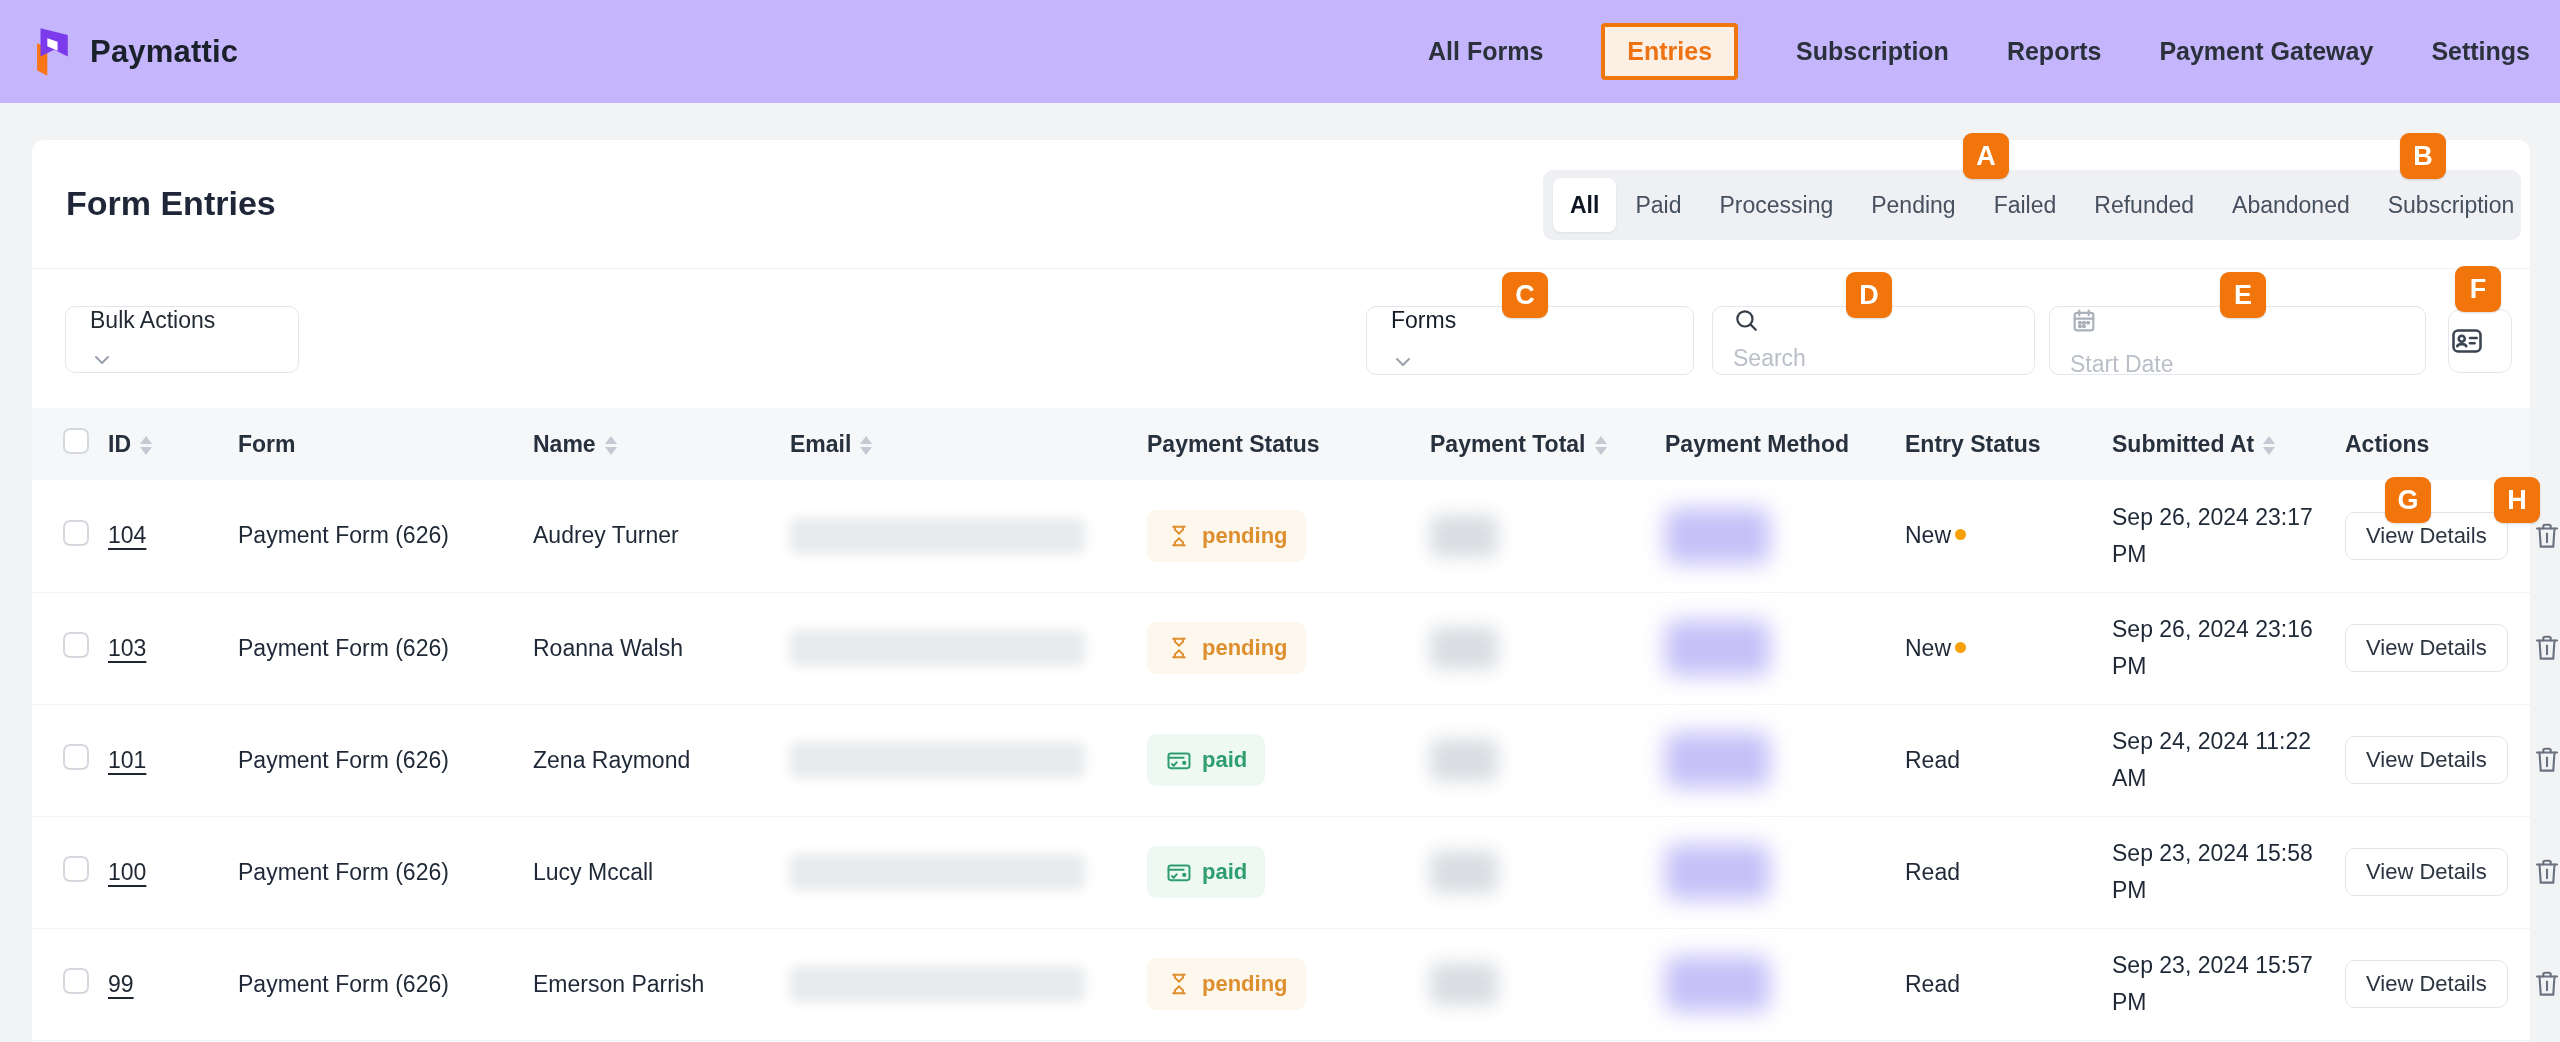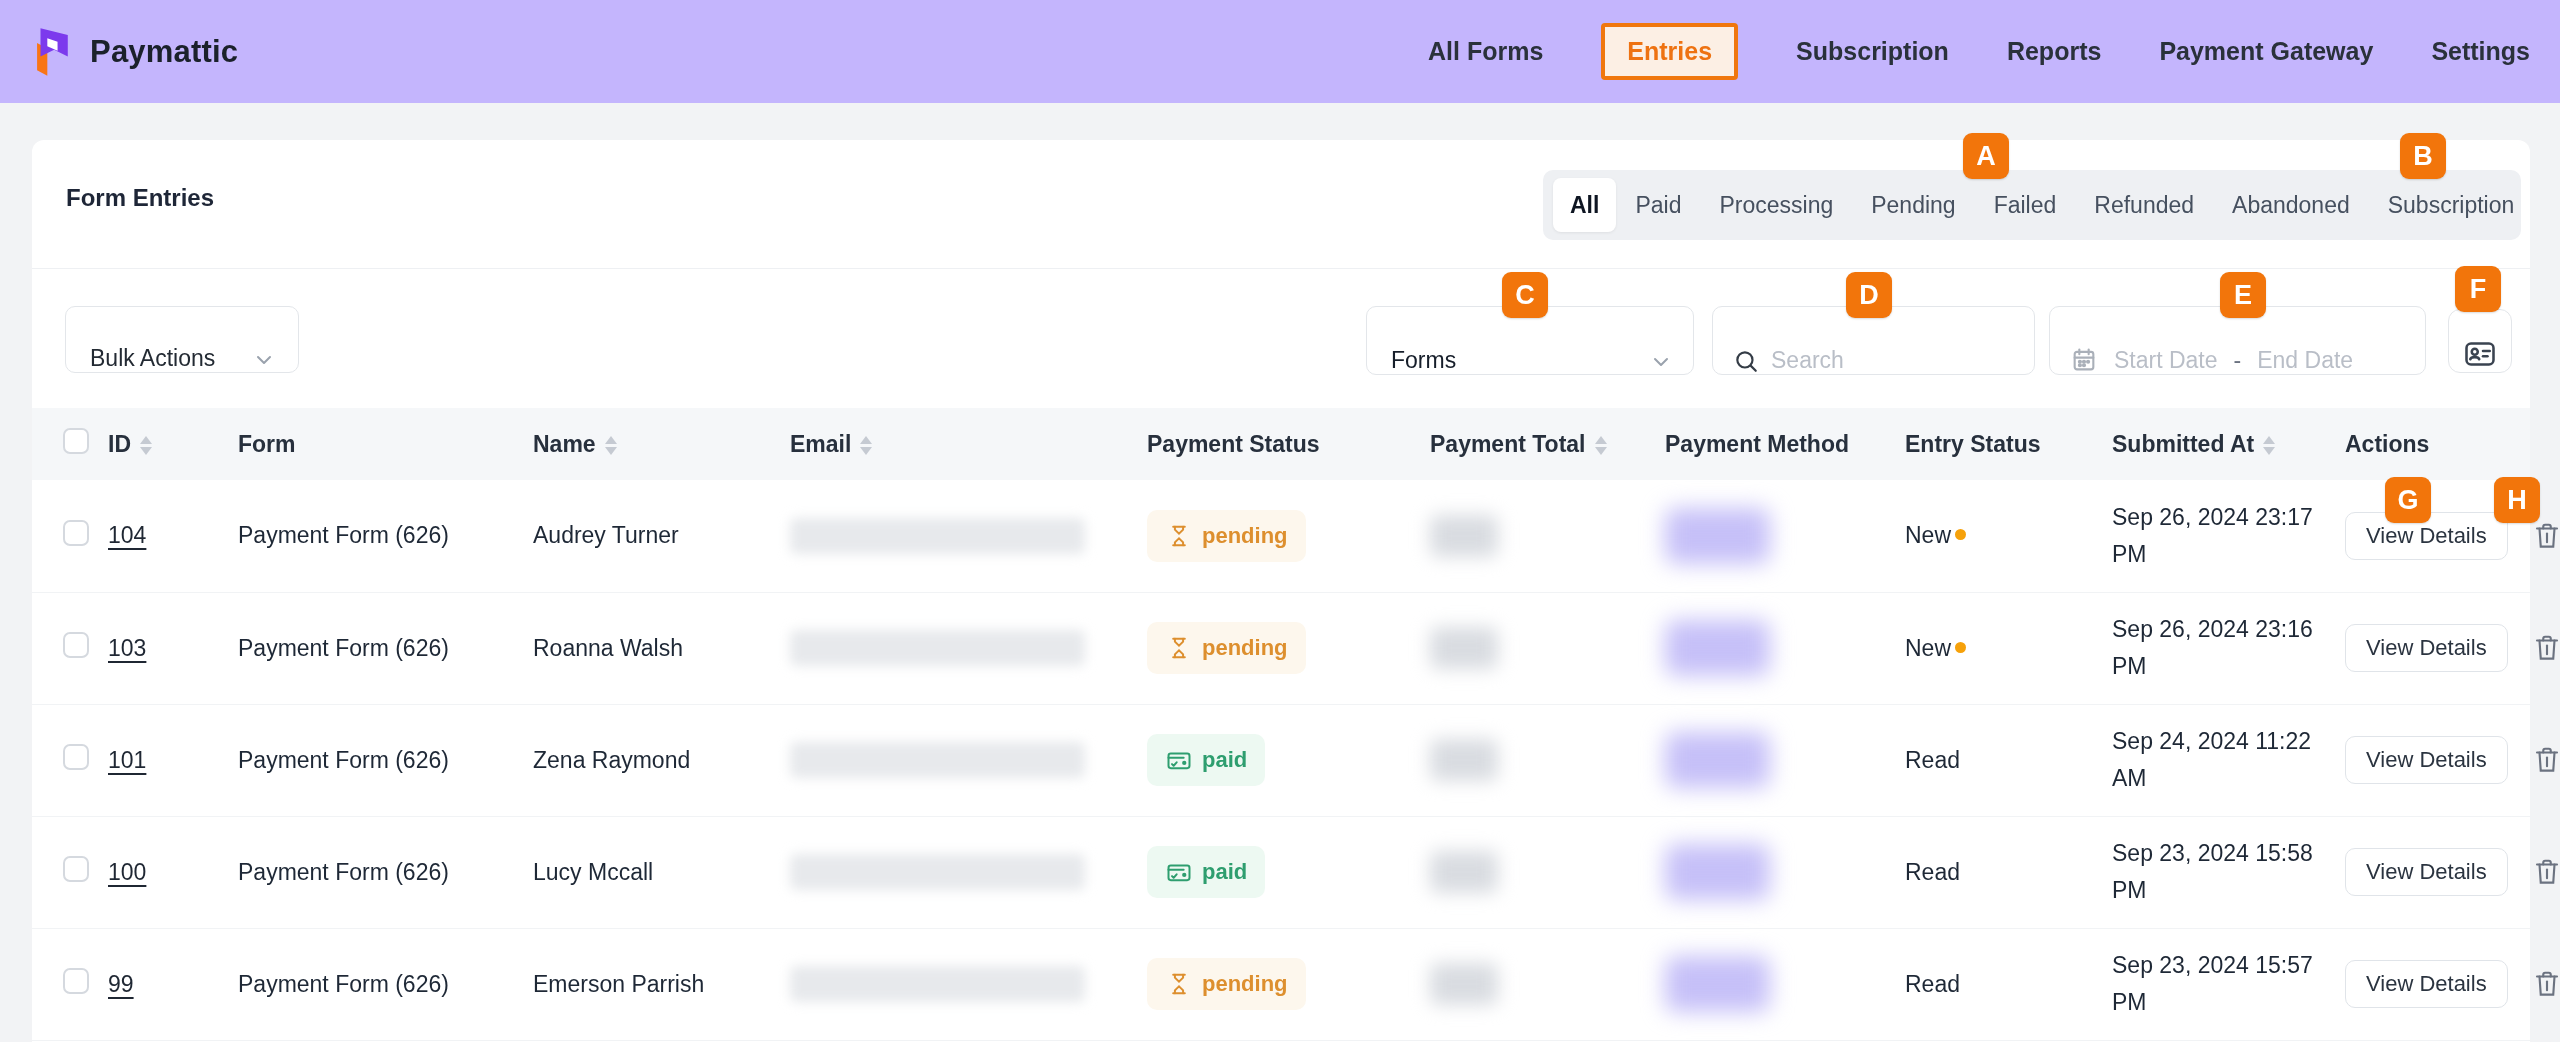--- a/index.html
+++ b/index.html
@@ -11,31 +11,31 @@
   .brand { position:absolute; left:30px; top:0; height:103px; display:flex; align-items:center; gap:14px; }
   .brand-name { font-size:31px; font-weight:700; color:#1b212b; letter-spacing:.2px; }
   .topnav { position:absolute; right:30px; top:0; height:103px; display:flex; align-items:center; gap:58px; }
   .topnav-item { font-size:25px; font-weight:600; color:#2a313b; cursor:pointer; white-space:nowrap; }
   .topnav-item.active { color:#ee7211; border:4px solid #f0770e; background:#fcefe4; padding:10px 22px; border-radius:4px; }
 
   
   .page { position:absolute; left:0; top:103px; width:2560px; height:939px; background:#f2f3f5; }
   .card { position:absolute; left:32px; top:37px; width:2498px; height:940px; background:#ffffff; border-radius:12px; }
 
-  .page-title { position:absolute; left:34px; top:44px; font-size:24px; font-weight:700; color:#1e2637; }
+  .page-title { position:absolute; left:34px; top:44px; font-size:34px; font-weight:700; color:#1e2637; }
 
   
   .status-tabs { position:absolute; left:1511px; top:30px; width:978px; height:70px; background:#eef0f3; border-radius:10px; display:flex; align-items:center; padding:0 10px; }
   .status-tab { font-size:23px; color:#46505f; padding:0 19px; height:54px; display:flex; align-items:center; cursor:pointer; white-space:nowrap; border-radius:8px; }
   .status-tab.selected { background:#ffffff; color:#0e1522; font-weight:700; box-shadow:0 1px 3px rgba(0,0,0,.07); padding:0 17px; }
 
   .title-divider { position:absolute; left:0; right:0; top:128px; border-top:1.5px solid #eef0f3; }
 
   
-  .btn-like { background:#fff; border:1.5px solid #e3e6ea; border-radius:10px; display:flex; align-items:flex-end; cursor:pointer; }
+  .btn-like { background:#fff; border:1.5px solid #e3e6ea; border-radius:10px; display:flex; align-items:flex-start; cursor:pointer;flex-direction:column; }
   .bulk-actions { position:absolute; left:33px; top:166px; width:234px; height:67px; justify-content:space-between; padding:0 22px 0 24px; font-size:23px; color:#232a33; }
   .forms-select { position:absolute; left:1334px; top:166px; width:328px; height:69px; justify-content:space-between; padding:0 20px 0 24px; font-size:23px; color:#161e2a; }
   .search-box { position:absolute; left:1680px; top:166px; width:323px; height:69px; padding:0 18px 0 20px; gap:12px; }
   .search-box input { border:none; outline:none; font-size:23px; color:#ec4899; width:230px; font-family:"Liberation Sans",sans-serif; background:transparent; }
   .search-box input::placeholder { color:#b9bec7; }
   .date-range { position:absolute; left:2017px; top:166px; width:377px; height:69px; padding:0 18px 0 20px; gap:16px; }
   .date-ph { font-size:23px; color:#b9bec7; white-space:nowrap; }
   .date-sep { font-size:23px; color:#6b7280; }
   .cardview-btn { position:absolute; left:2416px; top:169px; width:64px; height:64px; justify-content:center; border-radius:12px; }
 

